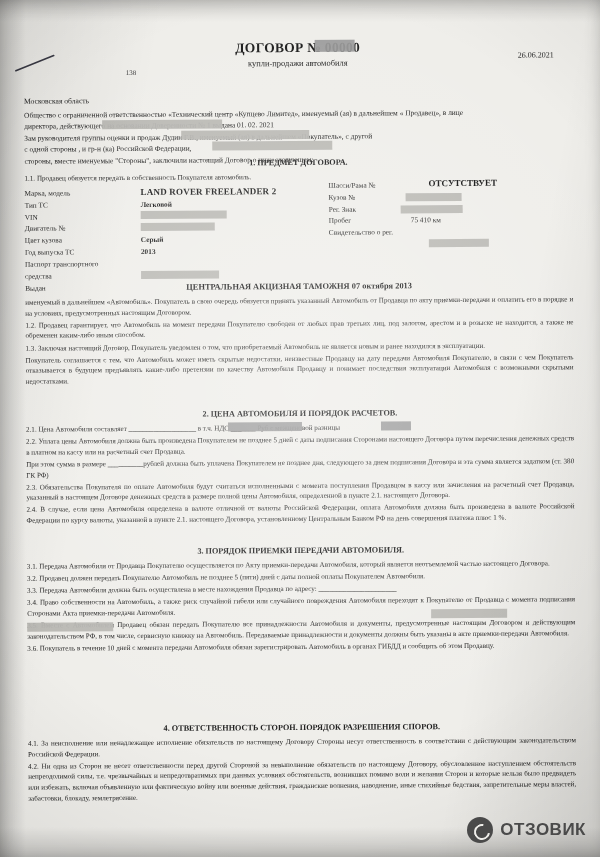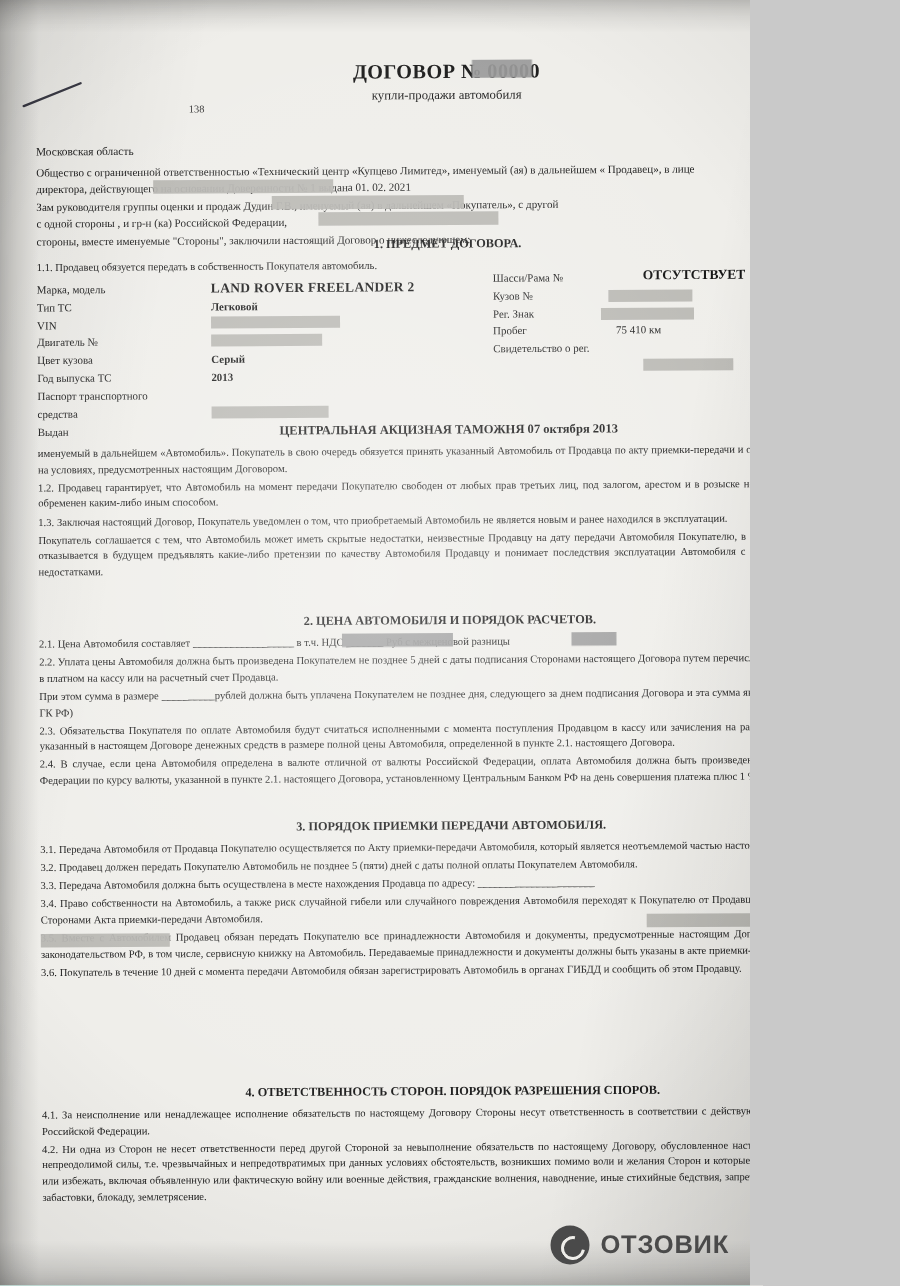--- a/index.html
+++ b/index.html
@@ -2,22 +2,22 @@
 <html><head>
 <meta charset="utf-8">
 <style>
   html,body{margin:0;padding:0;}
   body{
     width:600px;height:857px;overflow:hidden;
     background:#c9c9c9;
     font-family:"Liberation Serif", serif;
   }
   .page{
-    position:relative;width:500px;height:857px;
-    background:#5eead4;
+    position:relative;width:600px;height:857px;
+    background:#ffffff;
     overflow:hidden;
   }
   
   .sheet{
     position:absolute;
     left:-6px;top:-4px;width:612px;height:866px;
     background:#efeeea;
     transform:rotate(-0.35deg);
     box-shadow:0 0 18px rgba(0,0,0,.28) inset;
   }

